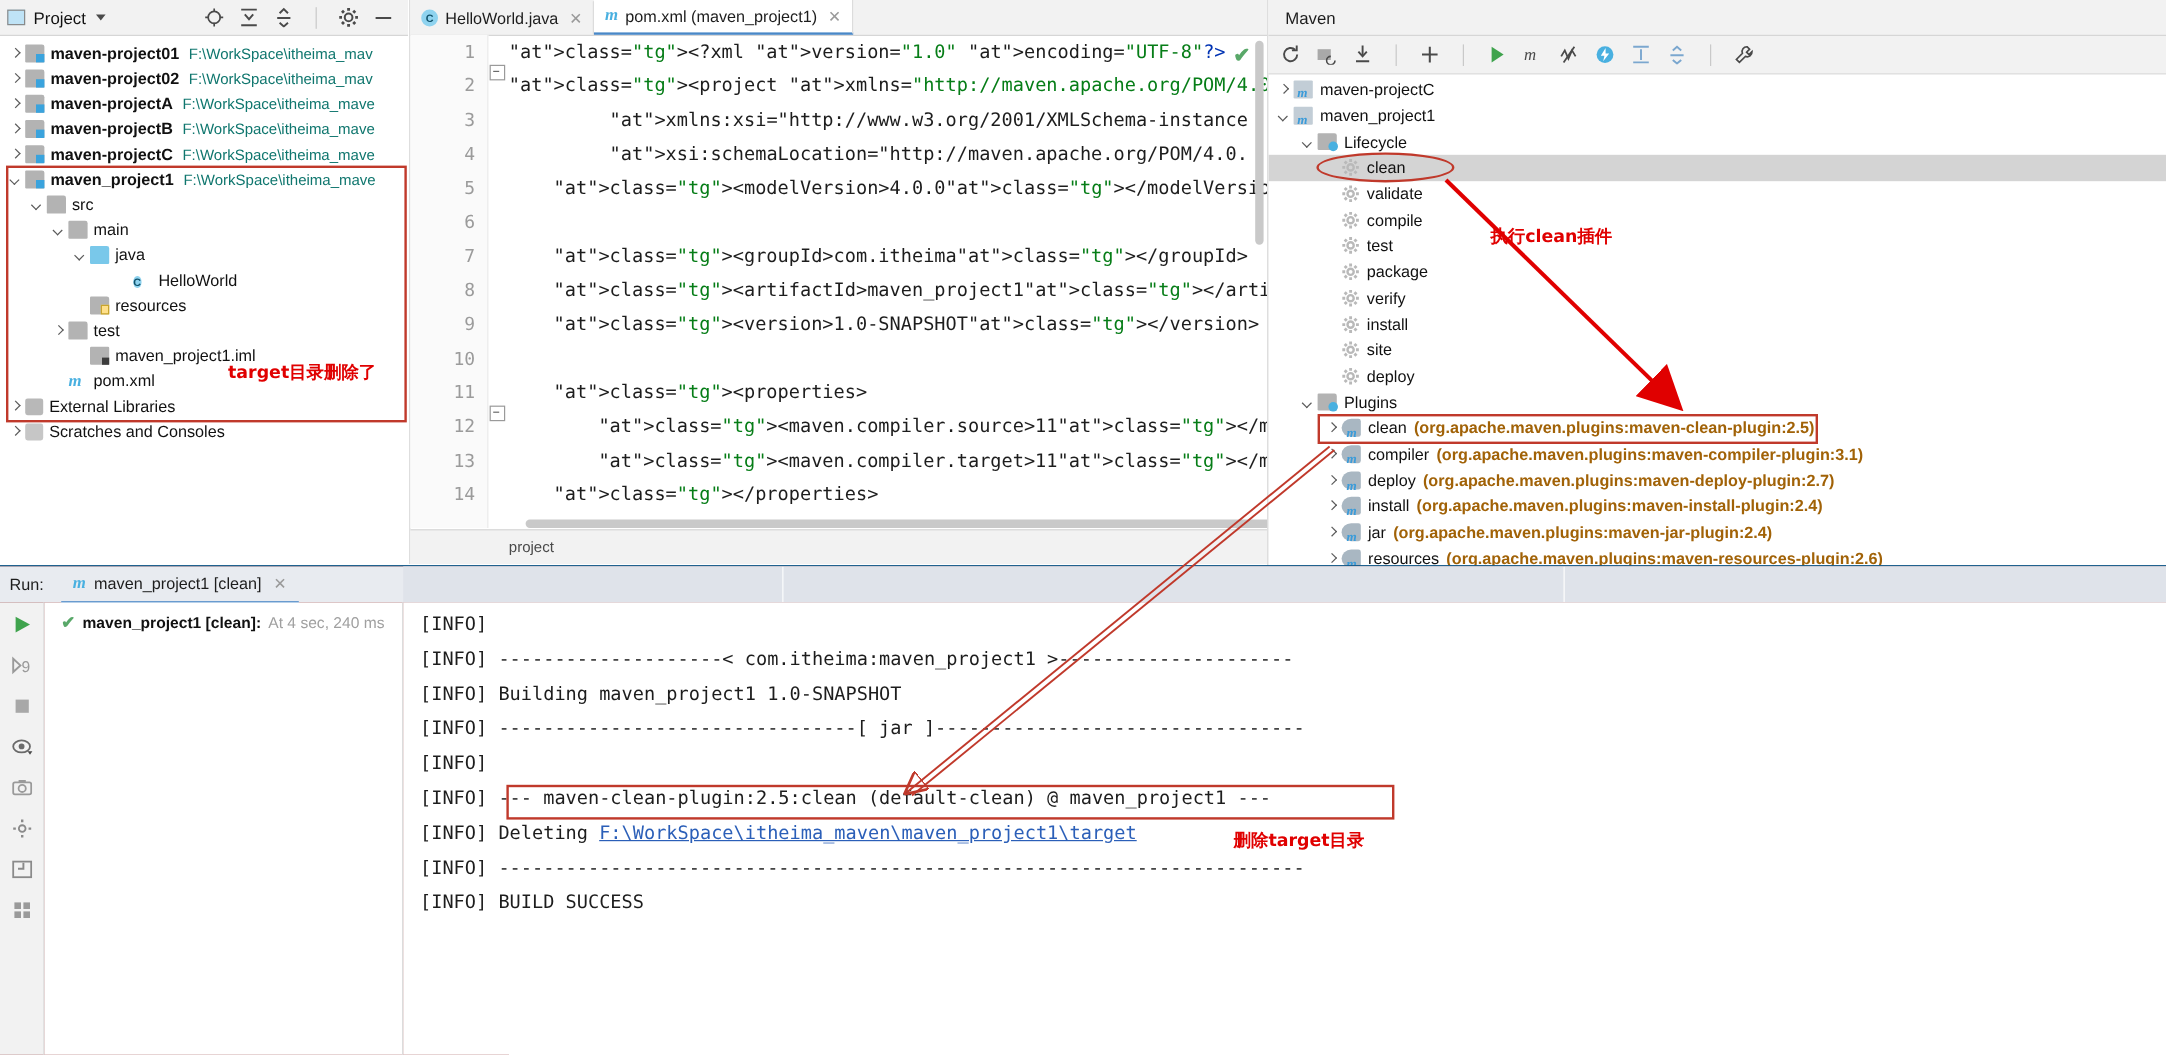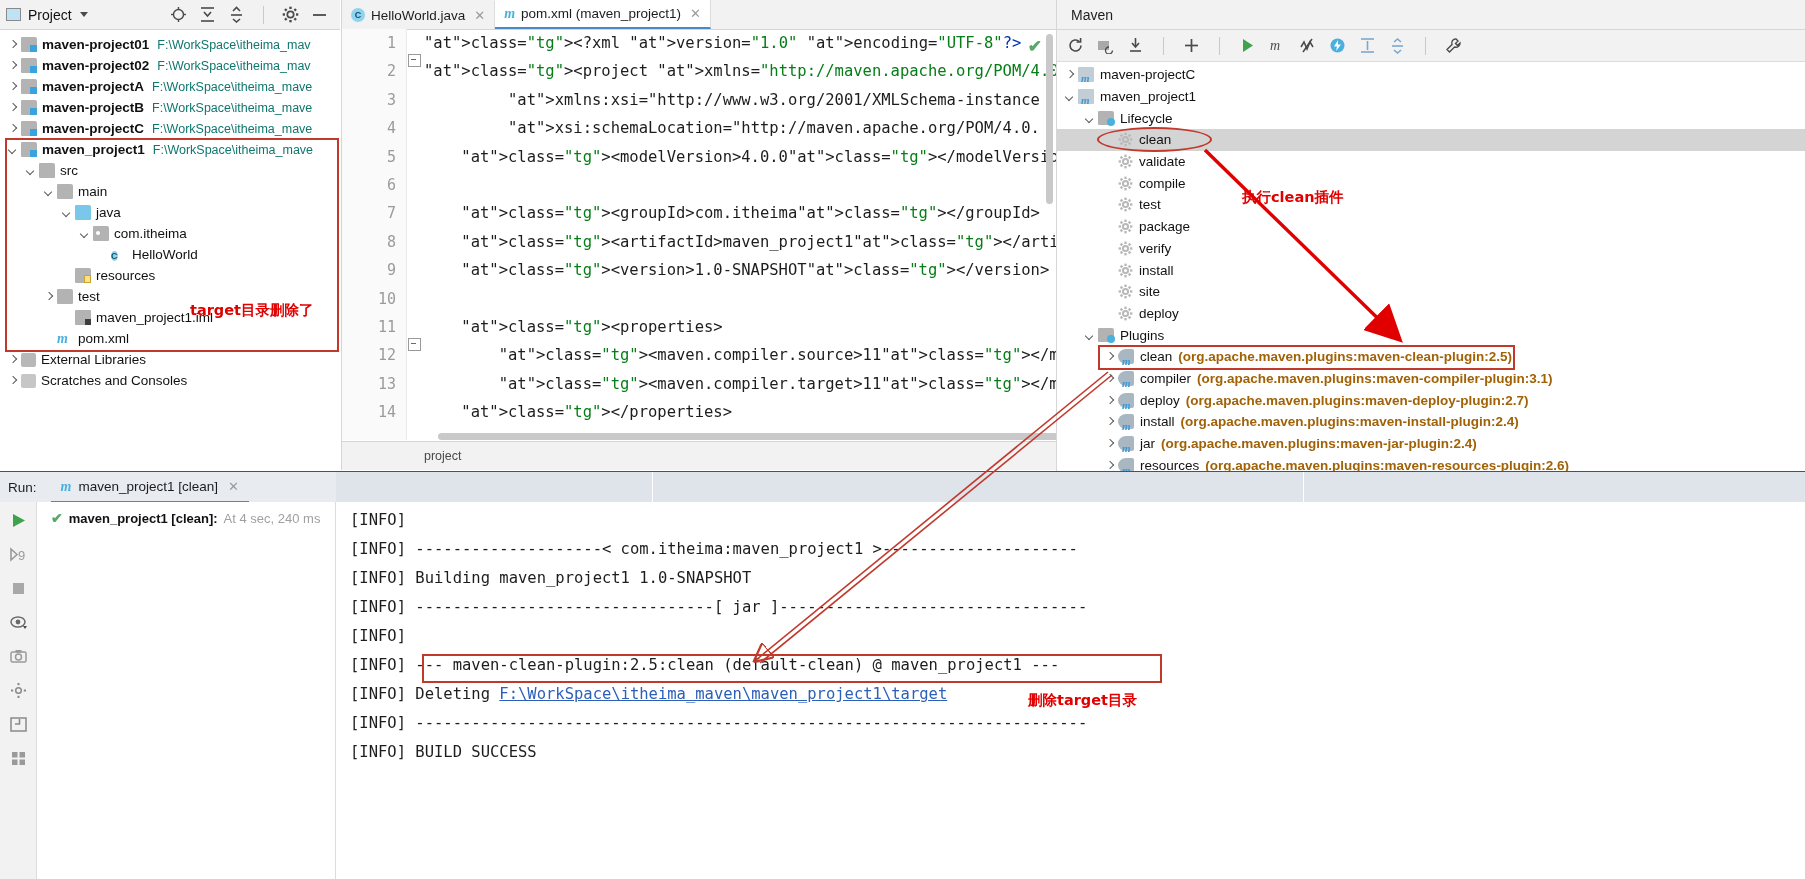--- a/index.html
+++ b/index.html
@@ -245,25 +245,20 @@
         <div class="tnode" style="padding-left: 42px;">
           <span class="arrow d"></span>
           <span class="ico f-plain"></span>
           <span class="nm">main</span>
         </div>
         <div class="tnode" style="padding-left: 60px;">
           <span class="arrow d"></span>
           <span class="ico f-src"></span>
           <span class="nm">java</span>
         </div>
-        <div class="tnode" style="padding-left: 78px;">
-          <span class="arrow d"></span>
-          <span class="ico f-pkg"></span>
-          <span class="nm">com.itheima</span>
-        </div>
         <div class="tnode" style="padding-left: 96px;">
           <span class="arrow"></span>
           <span class="ico"><span class="c-cls">C</span></span>
           <span class="nm">HelloWorld</span>
         </div>
         <div class="tnode" style="padding-left: 60px;">
           <span class="arrow"></span>
           <span class="ico f-res"></span>
           <span class="nm">resources</span>
         </div>

